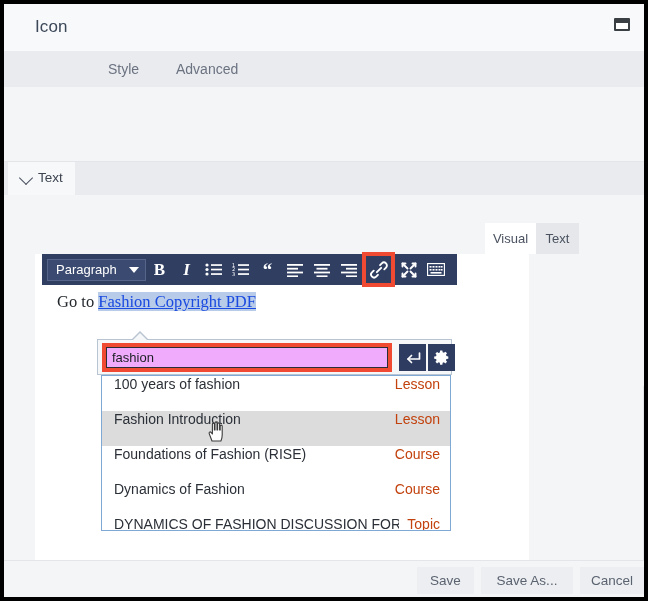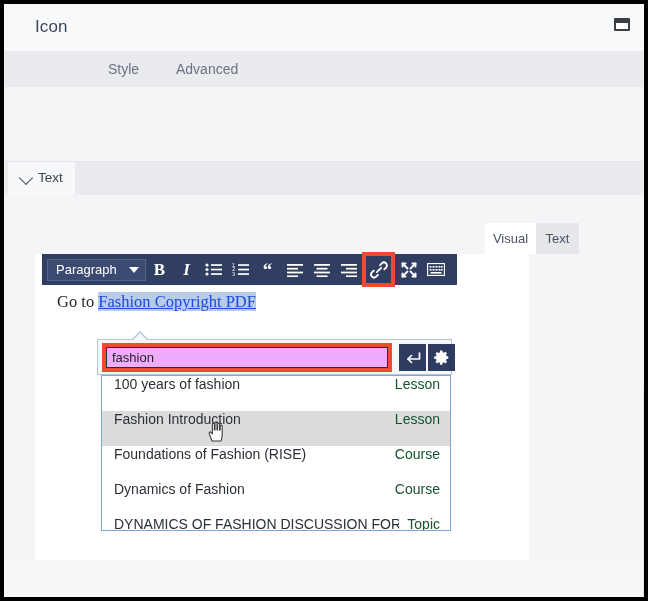--- a/index.html
+++ b/index.html
@@ -321,21 +321,21 @@
     padding: 0 10px 0 12px;
     box-sizing: border-box;
     font-family: "Liberation Sans", sans-serif;
     font-size: 14px;
     color: #2b3038;
     cursor: pointer;
     white-space: nowrap;
   }
   .suggest-row.hovered { background: #dcdcdc; }
   .suggest-title { overflow: hidden; }
-  .suggest-type { color: #14532d; padding-left: 8px; }
+  .suggest-type { color: #c2410c; padding-left: 8px; }
 
   
   .cursor-hand {
     position: absolute;
     left: 203px; top: 417px;
     width: 17px; height: 21px;
     pointer-events: none;
   }
 
   
@@ -569,14 +569,19 @@
 
     <div class="right-edge"></div>
   </div>
 
   <div class="cursor-hand">
     <svg width="17" height="21" viewBox="0 0 17 21" aria-hidden="true">
       <path d="M5 20 L2.2 12.6 c-.5-1.3.9-2.2 1.8-1.2 L5.4 13 V3.2 c0-1.5 2-1.5 2 0 V9 h.6 V2 c0-1.5 2-1.5 2 0 v7 h.6 V3 c0-1.5 2-1.5 2 0 v6 h.6 V5.2 c0-1.5 2-1.5 2 0 V14 c0 3.2-1.3 6-1.3 6 z" fill="#ffffff" stroke="#3a3a3a" stroke-width="1.1" stroke-linejoin="round"></path>
     </svg>
   </div>
 
+  <div class="footer">
+    <div class="footer-btn" id="btnSave">Save</div>
+    <div class="footer-btn" id="btnSaveAs">Save As...</div>
+    <div class="footer-btn" id="btnCancel">Cancel</div>
+  </div>
 
 </div>
 
 </body></html>

